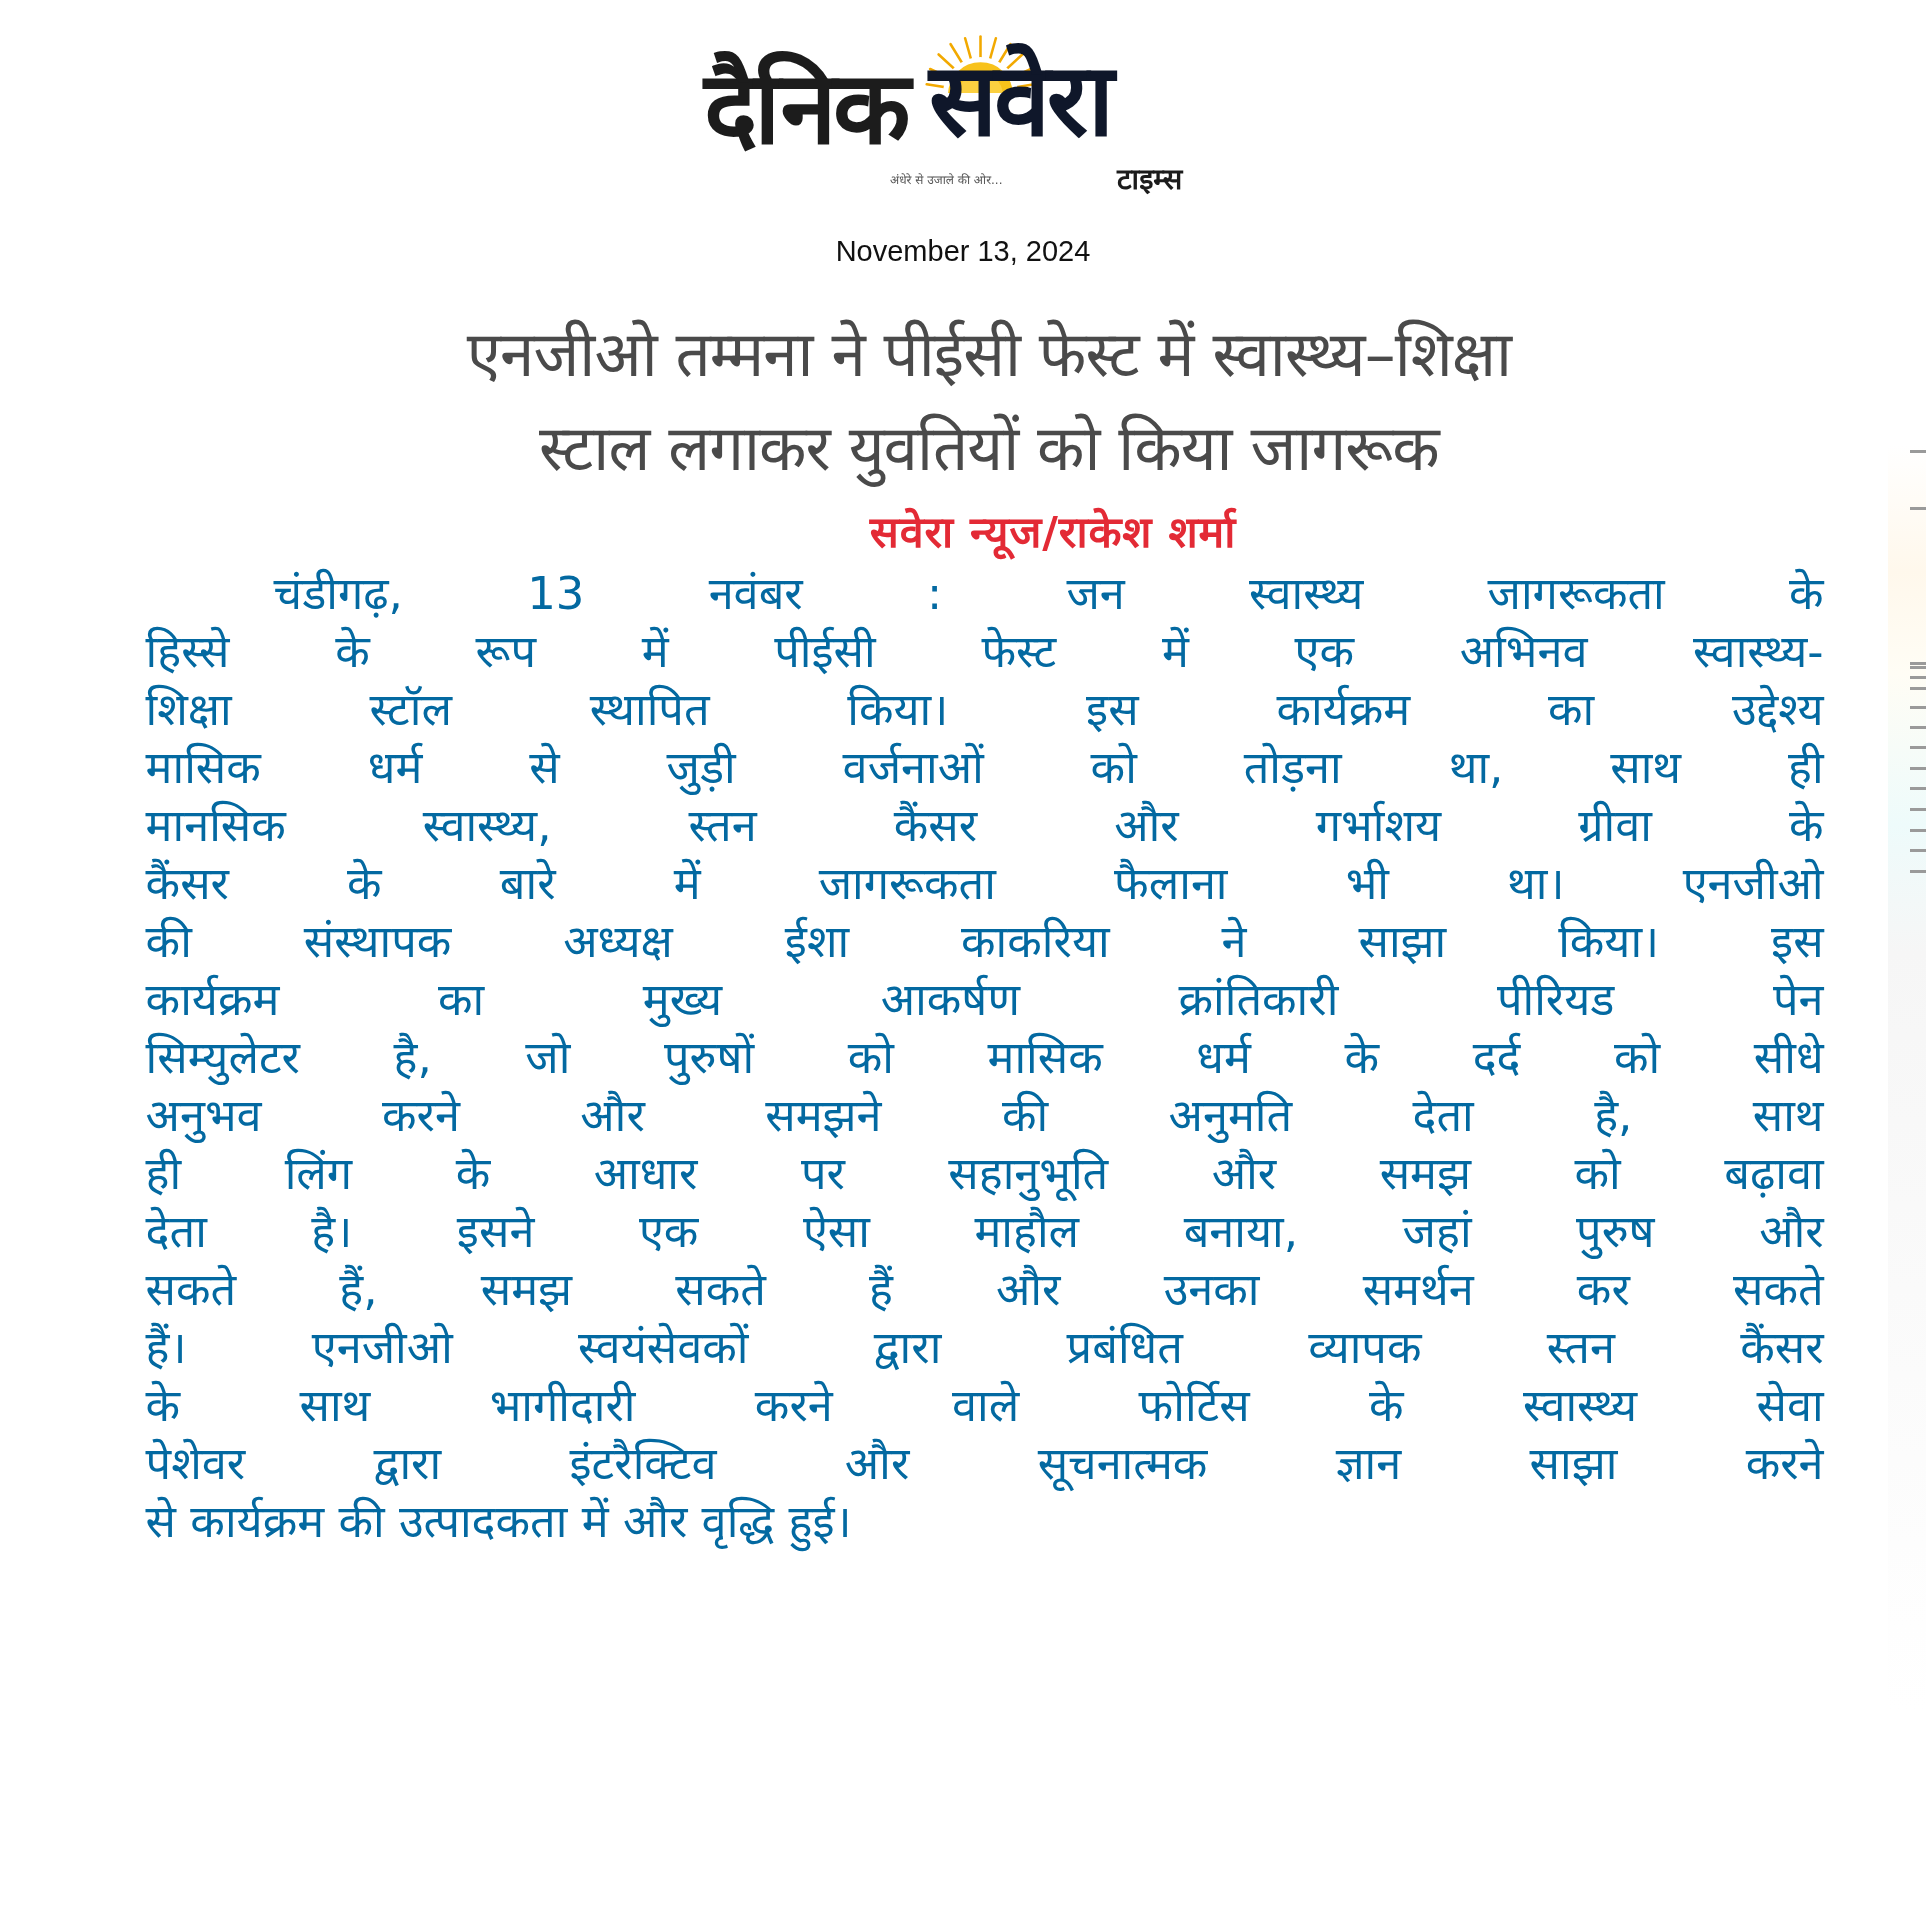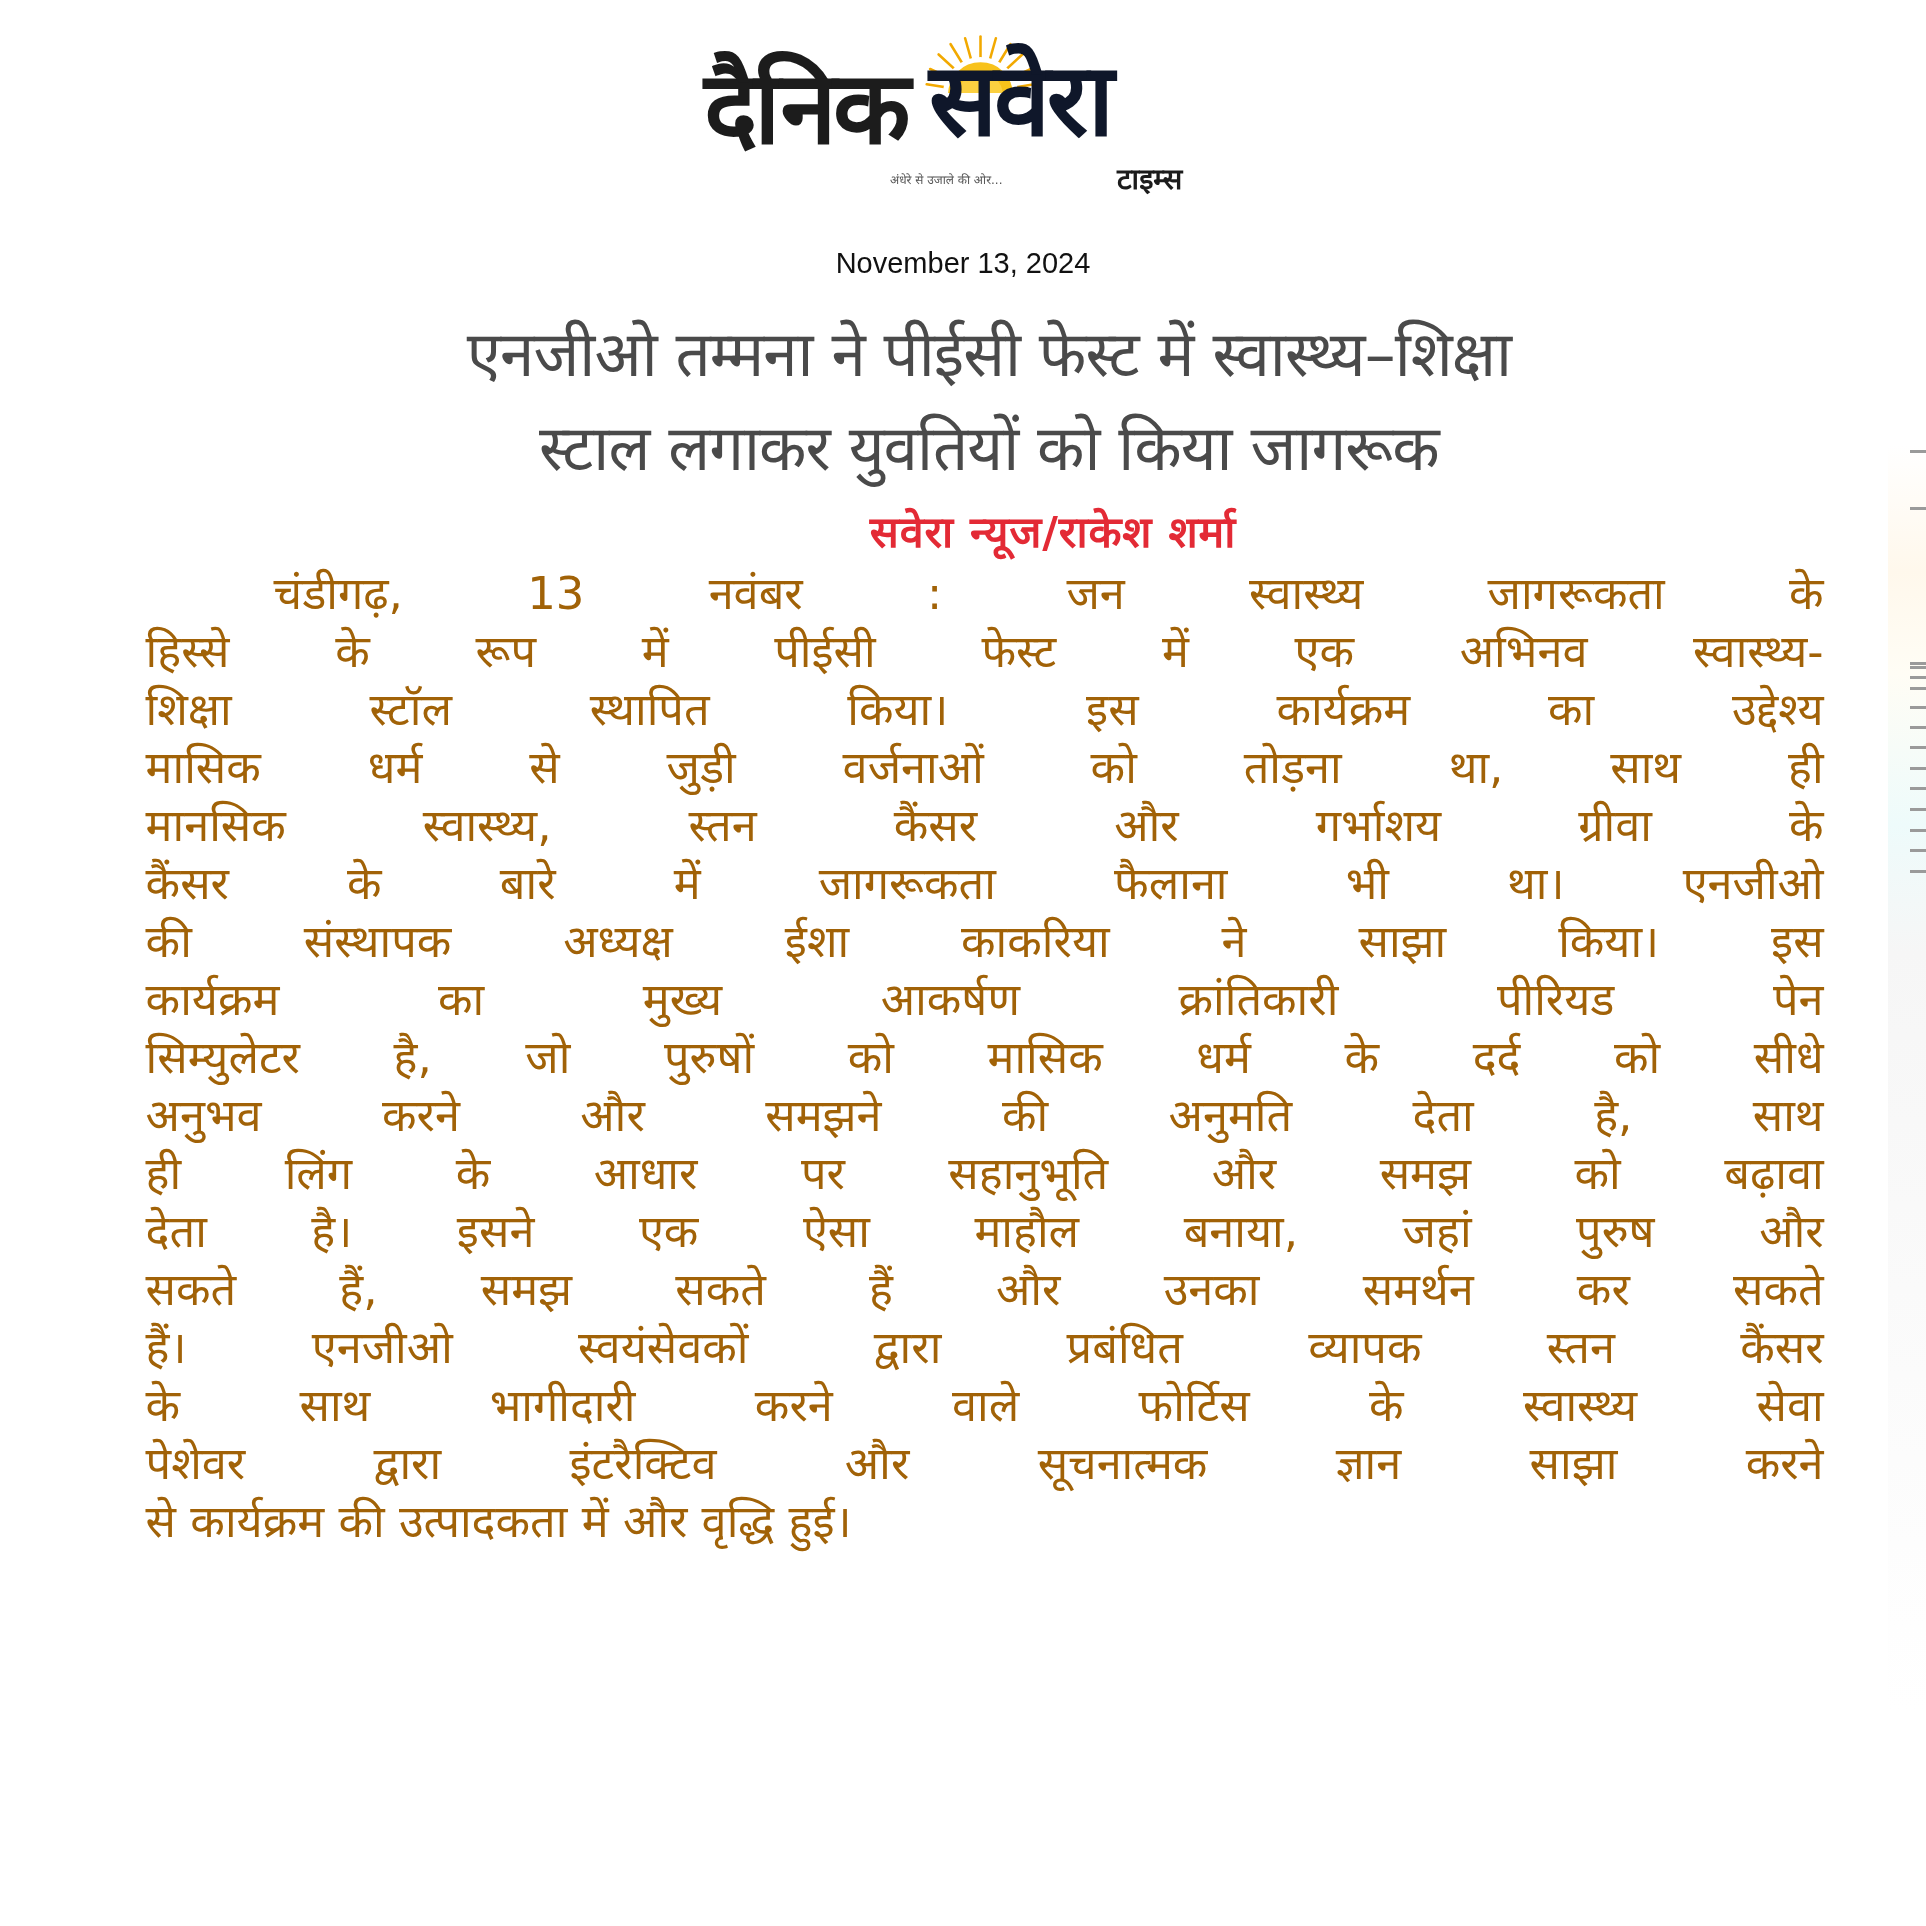--- a/index.html
+++ b/index.html
@@ -18,38 +18,38 @@
     color: #0f172a; letter-spacing: -3.4px;
   }
   .logo-tagline {
     position: absolute; left: 890px; top: 171px; font-size: 12px; color: #555; 
   }
   .logo-times {
     position: absolute; left: 1117px; top: 158px; font-size: 29px; font-weight: bold; color: #1c1c1c;
   }
   .pub-date {
     position: absolute; left: 0; width: 1926px; top: 235px; text-align: center;
-    font-family: "Liberation Sans", sans-serif; font-size: 29px; color: #111; margin-top: 12px;
+    font-family: "Liberation Sans", sans-serif; font-size: 29px; color: #111;
   }
   .clip {
     position: absolute; left: 137px; top: 291px; width: 1704px; height: 1567px;
   }
   .headline {
     font-family: "DejaVu Sans", sans-serif; color: #4a4a4a; text-align: center;
     font-size: 63px; line-height: 94px; margin: 17px 0 0 0; font-weight: normal;
     letter-spacing: -0.9px; transform: scaleX(0.98);
   }
   .headline div { white-space: nowrap; }
   .byline {
     text-align: center; color: #e32a35; font-weight: bold; font-size: 43px; margin: 5.1px 0 0 128px;
     letter-spacing: 0.9px;
   }
   .body-text {
     margin: 5.1px 0 0 8.6px; width: 1678px;
-    font-size: 45px; line-height: 58px; color: #a16207;
+    font-size: 45px; line-height: 58px; color: #0369a1;
     text-align: justify;
   }
   .body-line { display: block; white-space: nowrap; text-align-last: justify; text-align: justify; }
   .body-line.first { padding-left: 128px; }
   .body-line.last { text-align-last: left; }
   .edge-strip {
     position: absolute; left: 1888px; top: 445px; width: 39px; height: 1267px;
     background: linear-gradient(180deg, #ffffff 0%, #fff8ec 10%, #fffdf5 18%, #eefbfb 30%, #f6f6f6 40%, #ffffff 100%);
   }
   .edge-tick { position: absolute; right: 0; width: 17px; height: 2.6px; background: #9a9a9a; }

